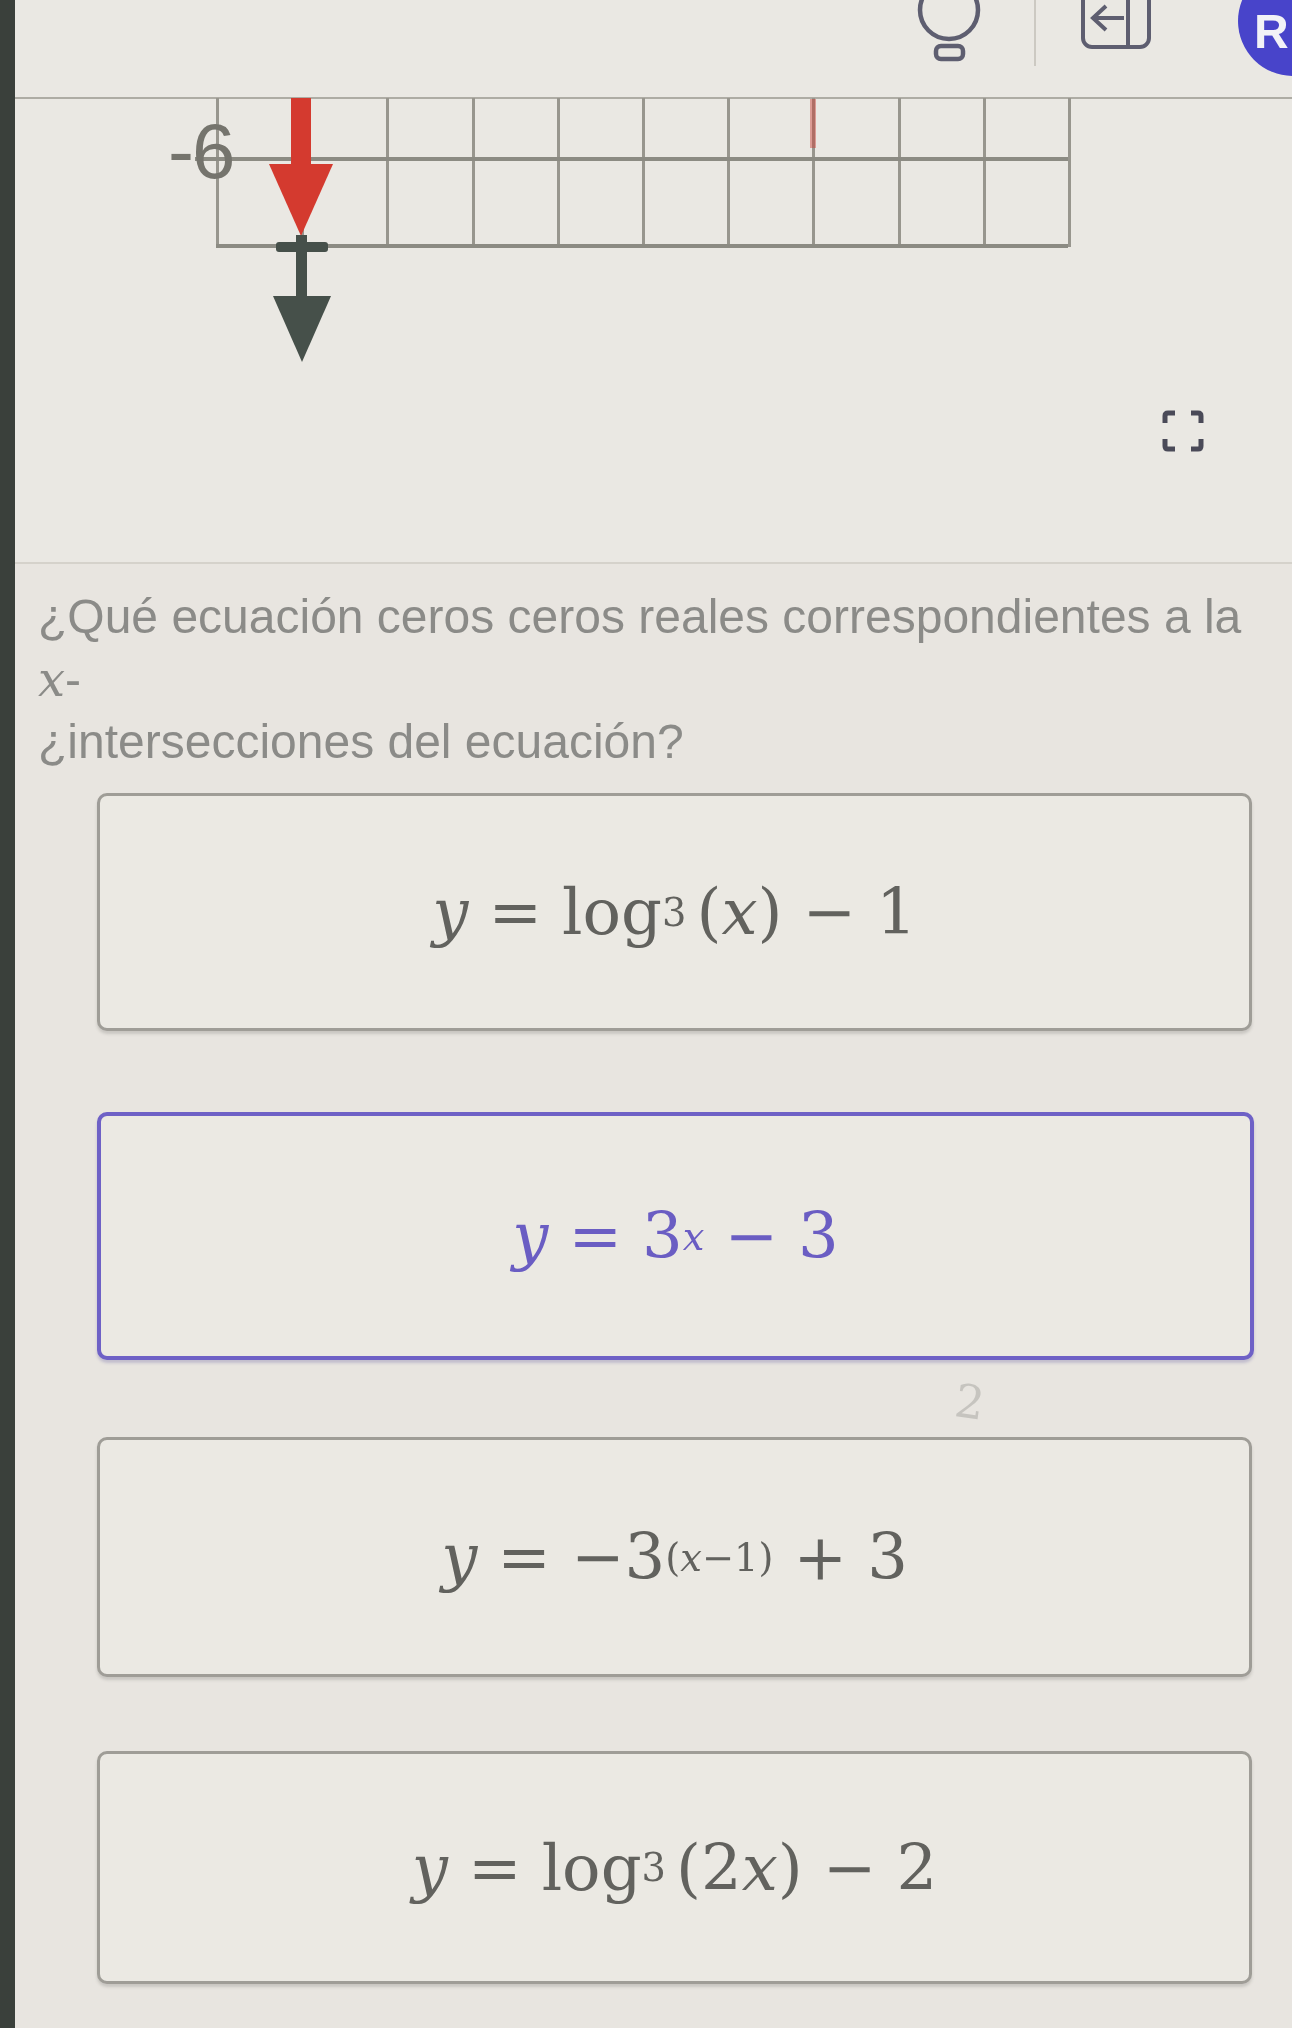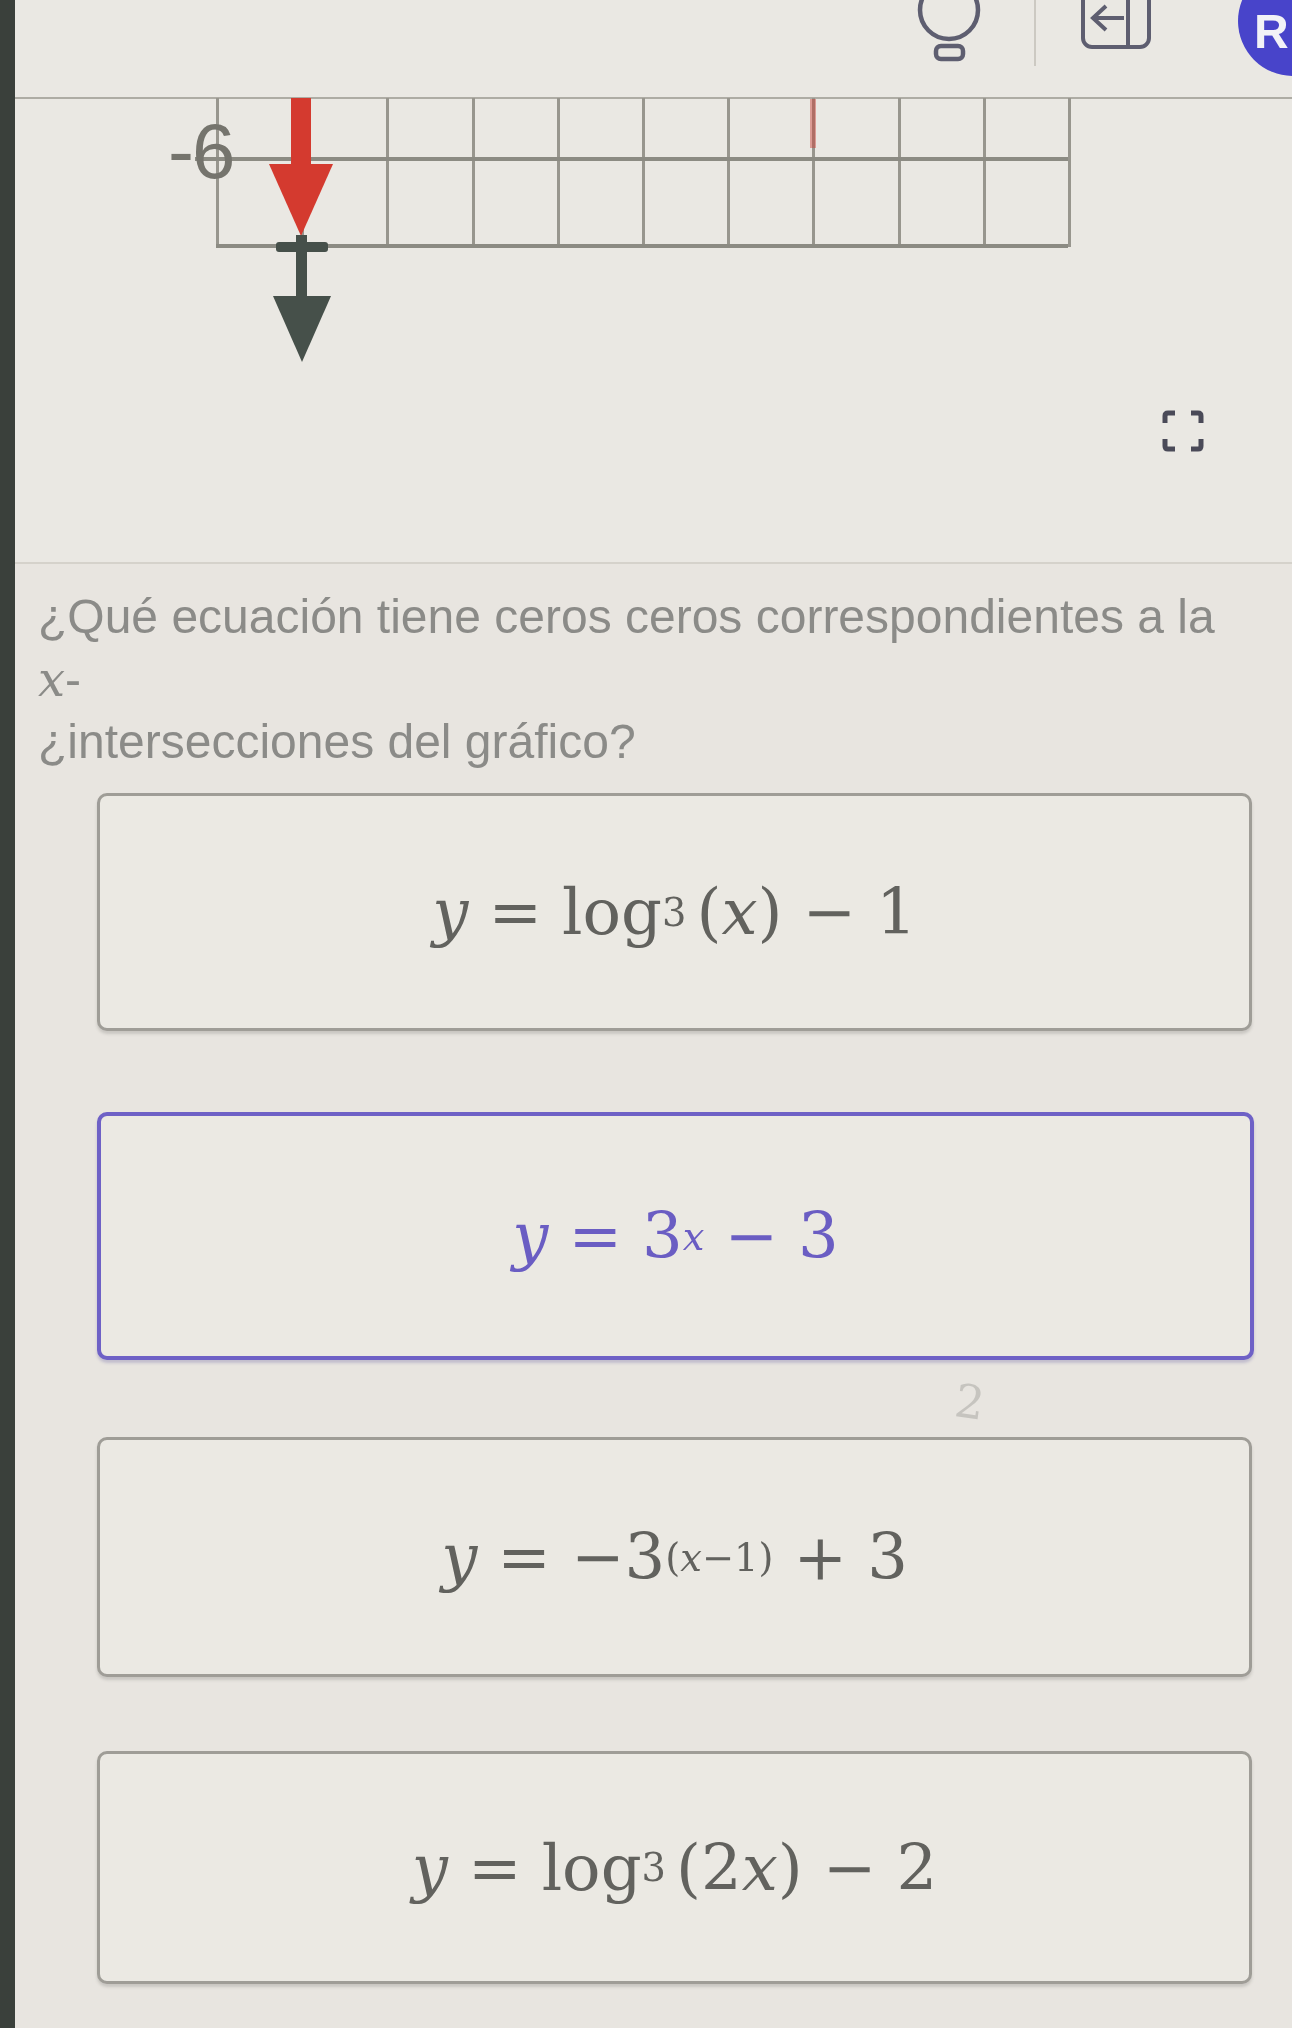--- a/index.html
+++ b/index.html
@@ -159,22 +159,22 @@
       <path d="M31 5 H38 Q41 5 41 8 V15" stroke="#4a4a58" stroke-width="5" fill="none"></path>
       <path d="M15 41 H8 Q5 41 5 38 V31" stroke="#4a4a58" stroke-width="5" fill="none"></path>
       <path d="M31 41 H38 Q41 41 41 38 V31" stroke="#4a4a58" stroke-width="5" fill="none"></path>
     </svg>
   </div>
 </div>
 
 <div class="left-strip"></div>
 
 <div class="question">
-  <span>¿Qué ecuación tiene ceros ceros correspondientes a la </span><span class="math-var">x</span><span>-</span><br>
-  <span>¿intersecciones del gráfico?</span>
+  <span>¿Qué ecuación ceros ceros reales correspondientes a la </span><span class="math-var">x</span><span>-</span><br>
+  <span>¿intersecciones del ecuación?</span>
 </div>
 
 <div class="option" style="top:793px;height:232px;">
     <span class="seg it">y</span>
     <span class="seg op">=</span>
     <span class="seg rm">log</span>
     <span class="seg sub">3</span>
     <span class="seg rm sp">(</span>
     <span class="seg it">x</span>
     <span class="seg rm">)</span>

